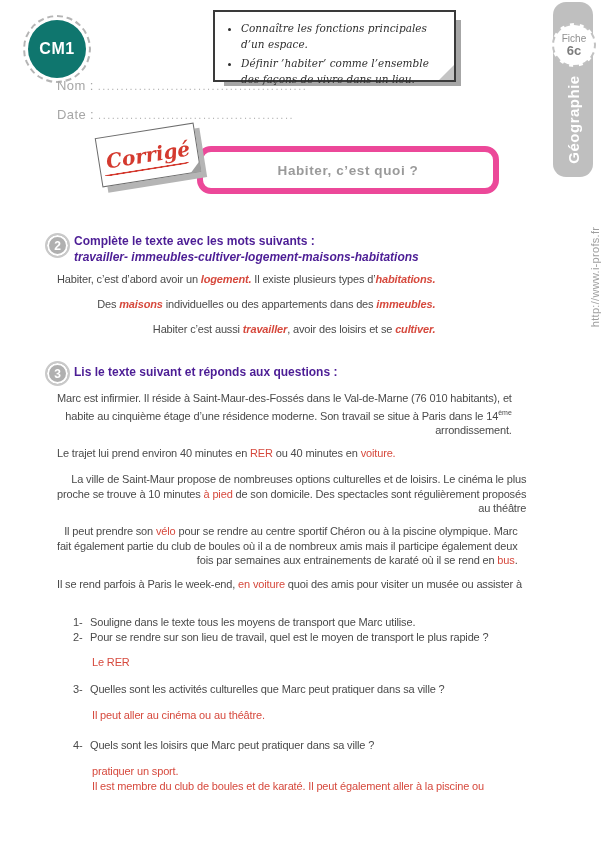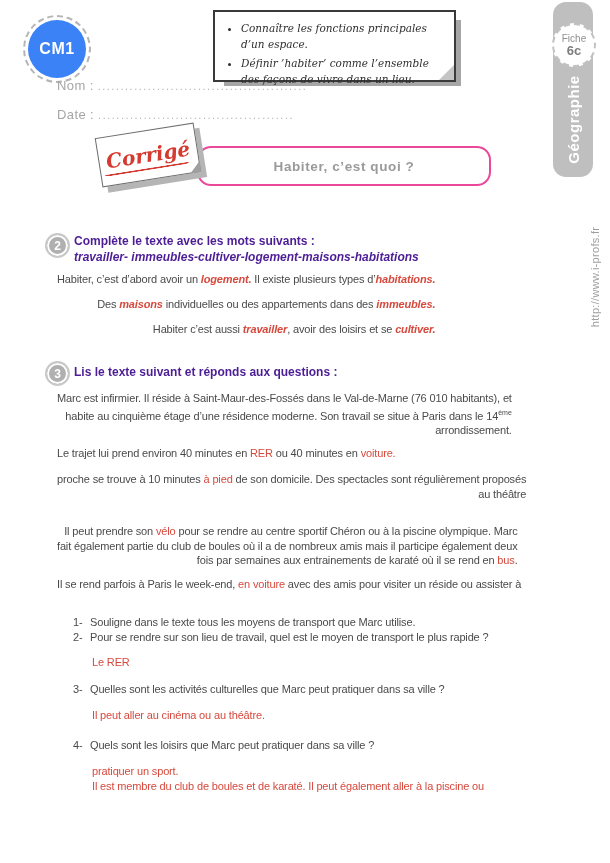--- a/index.html
+++ b/index.html
@@ -3,21 +3,21 @@
 <meta charset="utf-8">
 <style>
   html,body{margin:0;padding:0;background:#fff;}
   .page{position:relative;width:610px;height:863px;background:#ffffff;overflow:hidden;
         font-family:"Liberation Sans",sans-serif;color:#4a4a4a;}
   .abs{position:absolute;}
 
   
   .cm1-outer{left:23px;top:15px;width:58px;height:58px;border:2px dashed #b5b5b5;border-radius:50%;
              padding:3px;box-sizing:content-box;}
-  .cm1-inner{width:58px;height:58px;border-radius:50%;background:#3b82f6;display:flex;
+  .cm1-inner{width:58px;height:58px;border-radius:50%;background:#0f766e;display:flex;
              align-items:center;justify-content:center;color:#fff;font-weight:bold;font-size:16px;letter-spacing:.5px;}
 
   .objectives{left:213px;top:10px;width:243px;height:72px;background:#fff;border:2px solid #3a3a3a;
               box-shadow:8px 7px 0 -3px #a6a6a6;padding:8px 10px 0 12px;box-sizing:border-box;}
   .objectives ul{margin:0;padding:0 0 0 14px;}
   .objectives li{font-family:"DejaVu Serif",serif;font-style:italic;font-size:10.5px;line-height:16px;
                  color:#2e2e2e;margin:0 0 3px 0;}
   .curl{position:absolute;right:0;bottom:0;width:0;height:0;
         border-bottom:15px solid #c4c4c4;border-left:15px solid transparent;}
 
@@ -29,21 +29,21 @@
          background:#fff;display:flex;flex-direction:column;align-items:center;justify-content:center;z-index:3;}
   .fiche .f1{font-size:10px;color:#8f8f8f;line-height:11px;}
   .fiche .f2{font-size:13px;font-weight:bold;color:#7d7d7d;line-height:14px;}
 
   .field-line{font-size:13px;color:#a6a6a6;letter-spacing:.4px;white-space:nowrap;}
   .field-line .dots{color:#b5b5b5;letter-spacing:1.5px;font-size:11px;}
 
   .website{left:595px;top:277px;transform:translate(-50%,-50%) rotate(-90deg);white-space:nowrap;
            color:#9e9e9e;font-size:11px;letter-spacing:.3px;}
 
-  .title-banner{left:197px;top:146px;width:290px;height:36px;background:#fff;border:2px solid #ec4899;
+  .title-banner{left:197px;top:146px;width:290px;height:36px;background:#fff;border:6px solid #ec4899;
                 border-radius:14px;display:flex;align-items:center;justify-content:center;z-index:1;}
   .title-banner span{color:#9a9a9a;font-weight:bold;font-size:13.5px;letter-spacing:.6px;}
 
   .corrige-note{left:98px;top:130px;width:98px;height:48px;background:#fff;border:1px solid #6d6d6d;
                 transform:rotate(-9deg);box-shadow:5px 6px 0 #b5b5b5;z-index:2;
                 display:flex;align-items:center;justify-content:center;}
   .corrige-note .word{font-family:"DejaVu Serif",serif;font-style:italic;font-weight:bold;
                       font-size:20px;color:#d43a2f;position:relative;}
   .corrige-note .word::after{content:"";position:absolute;left:-4px;right:2px;bottom:-3px;
                       border-bottom:2px solid #d43a2f;border-radius:0 0 50% 50%/0 0 9px 9px;}
@@ -130,30 +130,31 @@
 
   <div class="abs textblock" style="left:57px;top:391px;">
       <div class="tline"><span>Marc est infirmier. Il réside à Saint-Maur-des-Fossés dans le Val-de-Marne (76 010 habitants), et</span></div>
       <div class="tline"><span>habite au cinquième étage d’une résidence moderne. Son travail se situe à Paris dans le 14</span><sup>ème</sup></div>
       <div class="tline"><span>arrondissement.</span></div>
     </div>
   <div class="abs textblock" style="left:57px;top:446px;">
       <div class="tline"><span>Le trajet lui prend environ 40 minutes en </span><span class="red">RER</span><span> ou 40 minutes en </span><span class="red">voiture.</span></div>
     </div>
   <div class="abs textblock" style="left:57px;top:472px;">
+      <div class="tline"><span>La ville de Saint-Maur propose de nombreuses options culturelles et de loisirs. Le cinéma le plus</span></div>
       <div class="tline"><span>proche se trouve à 10 minutes </span><span class="red">à pied</span><span> de son domicile. Des spectacles sont régulièrement proposés</span></div>
       <div class="tline"><span>au théâtre</span></div>
     </div>
   <div class="abs textblock" style="left:57px;top:524px;">
       <div class="tline"><span>Il peut prendre son </span><span class="red">vélo</span><span> pour se rendre au centre sportif Chéron ou à la piscine olympique. Marc</span></div>
       <div class="tline"><span>fait également partie du club de boules où il a de nombreux amis mais il participe également deux</span></div>
       <div class="tline"><span>fois par semaines aux entrainements de karaté où il se rend en </span><span class="red">bus</span><span>.</span></div>
     </div>
   <div class="abs textblock" style="left:57px;top:577px;">
-      <div class="tline"><span>Il se rend parfois à Paris le week-end, </span><span class="red">en voiture</span><span> avec des amis pour visiter un réside ou assister à</span></div>
+      <div class="tline"><span>Il se rend parfois à Paris le week-end, </span><span class="red">en voiture</span><span> quoi des amis pour visiter un musée ou assister à</span></div>
     </div>
 
   <div class="abs" style="left:73px;top:615px;">
     <div class="q-row">
       <span class="q-num">1-</span>
       <span>Souligne dans le texte tous les moyens de transport que Marc utilise.</span>
     </div>
     <div class="q-row">
       <span class="q-num">2-</span>
       <span>Pour se rendre sur son lieu de travail, quel est le moyen de transport le plus rapide ?</span>

